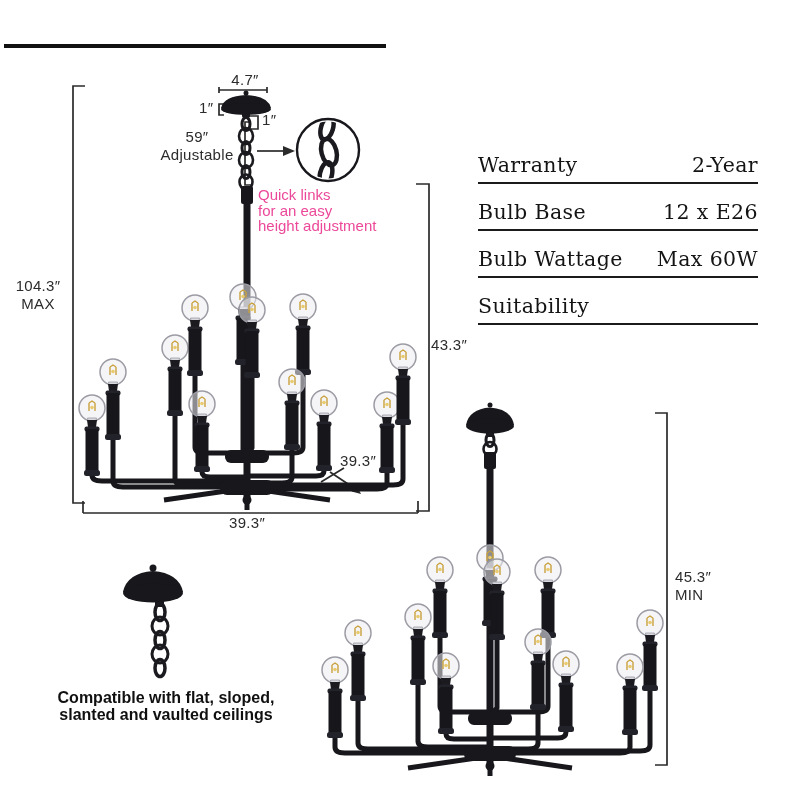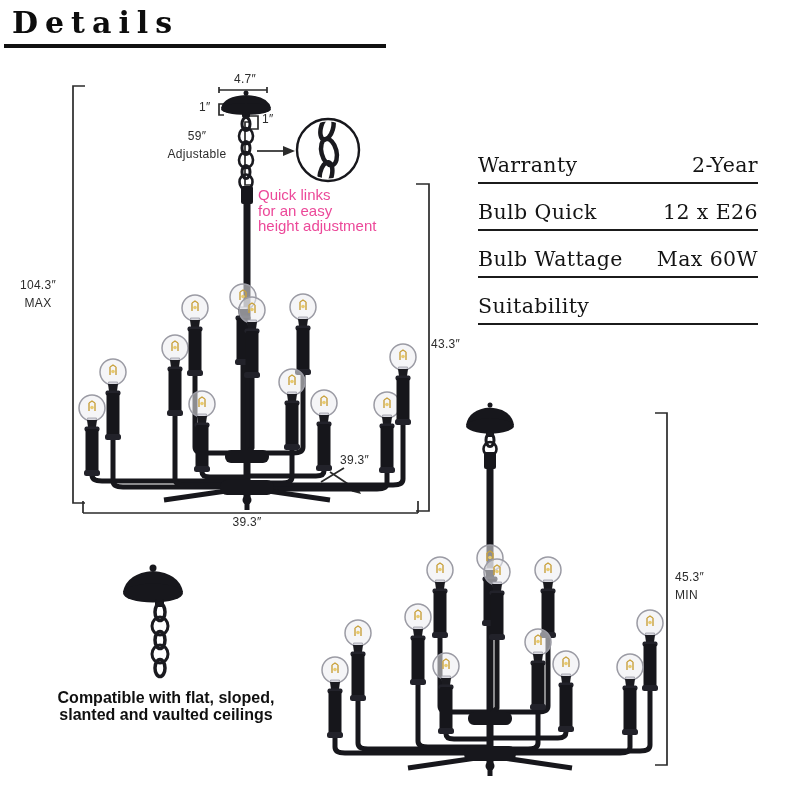--- a/index.html
+++ b/index.html
@@ -9,21 +9,21 @@
   }
   .art{position:absolute;left:0;top:0;width:800px;height:800px;}
   .txt{position:absolute;white-space:pre-line;}
   .title{
     font-family:"DejaVu Serif","Liberation Serif",serif;
     font-weight:bold;font-size:30px;letter-spacing:7px;color:#0d0d0d;
     left:12px;top:5px;
   }
   .title-underline{position:absolute;left:4px;top:44px;width:382px;height:4px;background:#111;}
   .dim{
-    font-size:12px;line-height:17.5px;color:#2c2c2c;letter-spacing:0.3px;
+    font-size:15px;line-height:17.5px;color:#2c2c2c;letter-spacing:0.3px;
   }
   .center{text-align:center;}
   .note{font-size:15px;line-height:15.5px;color:#ec4899;text-align:left;}
   .compat{font-size:16px;line-height:17px;font-weight:bold;color:#101010;text-align:center;}
   .spec-table{
     position:absolute;left:478px;top:137px;width:280px;
     font-family:"DejaVu Serif","Liberation Serif",serif;font-size:20.5px;color:#141414;
   }
   .spec-row{
     height:40px;display:flex;justify-content:space-between;align-items:flex-end;
@@ -189,21 +189,20 @@
         <use href="#candle" x="538" y="663"></use>
         <use href="#candle" x="650" y="644"></use>
         <use href="#candle" x="335" y="691"></use>
         <use href="#candle" x="446" y="687"></use>
         <use href="#candle" x="566" y="685"></use>
         <use href="#candle" x="630" y="688"></use>
       </g>
     </g>
   </svg>
 
-  <div class="txt title">Details</div>
   <div class="title-underline"></div>
 
   <div class="txt dim center" style="left:217px;top:71px;width:56px;">4.7″</div>
   <div class="txt dim" style="left:199px;top:99px;">1″</div>
   <div class="txt dim" style="left:262px;top:111px;">1″</div>
   <div class="txt dim center" style="left:158px;top:128px;width:78px;">59″
 Adjustable</div>
   <div class="txt note" style="left:258px;top:187px;width:150px;">Quick links
 for an easy
 height adjustment</div>
@@ -216,21 +215,21 @@
 MIN</div>
   <div class="txt compat" style="left:52px;top:689px;width:228px;">Compatible with flat, sloped,
 slanted and vaulted ceilings</div>
 
   <div class="spec-table">
     <div class="spec-row">
       <span class="spec-label">Warranty</span>
       <span class="spec-value">2-Year</span>
     </div>
     <div class="spec-row">
-      <span class="spec-label">Bulb Quick</span>
+      <span class="spec-label">Bulb Base</span>
       <span class="spec-value">12 x E26</span>
     </div>
     <div class="spec-row">
       <span class="spec-label">Bulb Wattage</span>
       <span class="spec-value">Max 60W</span>
     </div>
     <div class="spec-row">
       <span class="spec-label">Suitability</span>
     </div>
   </div>

